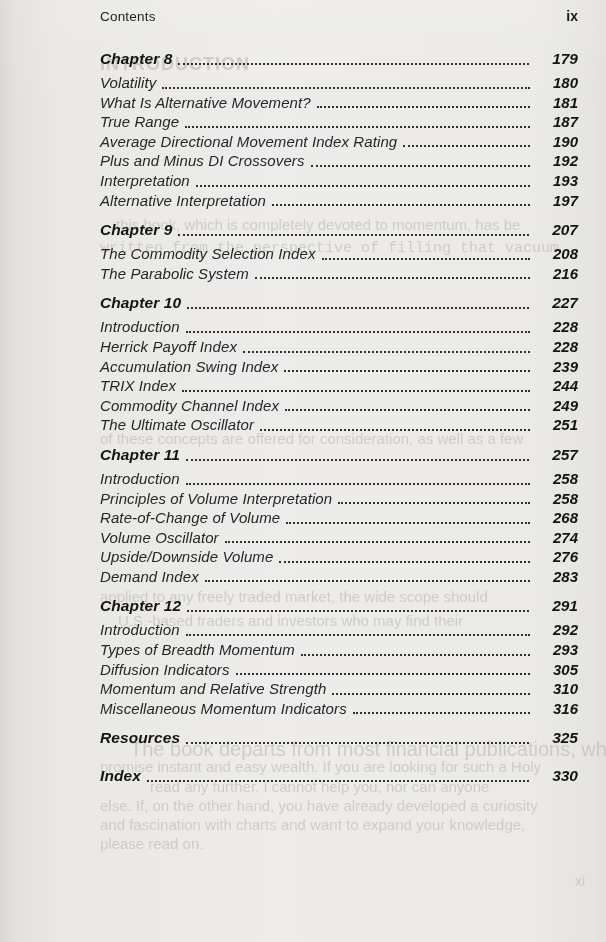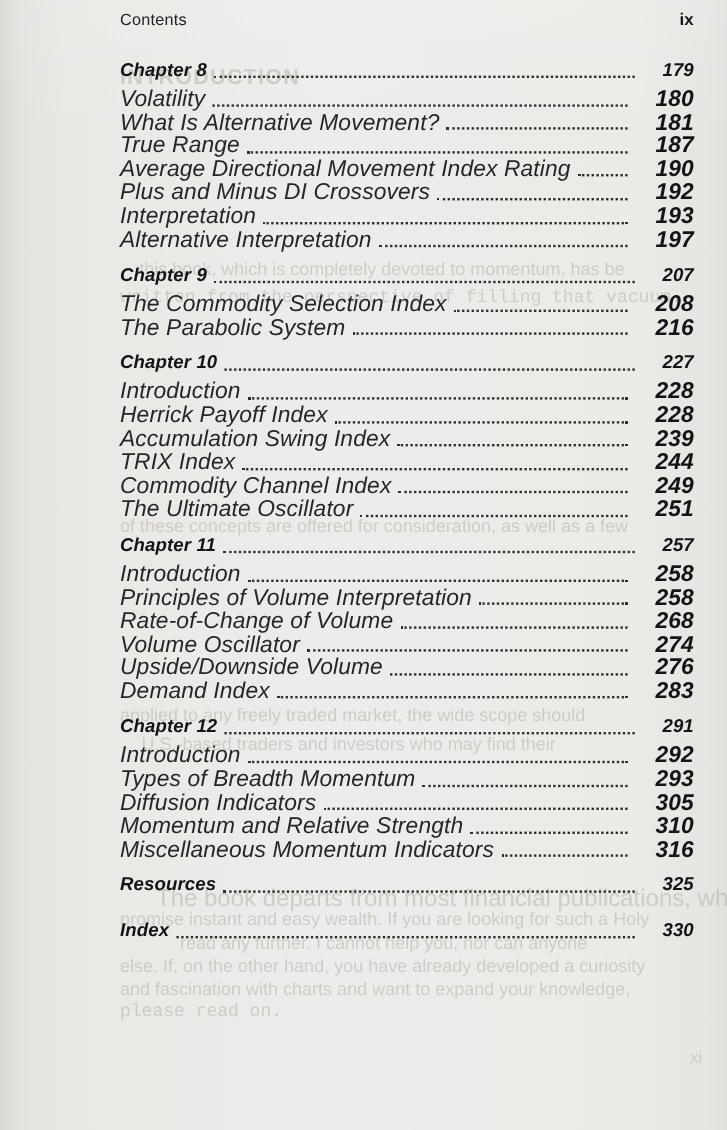--- a/index.html
+++ b/index.html
@@ -42,21 +42,21 @@
   .toc {
     position: absolute; z-index: 2;
     left: 100px; right: 28px; top: 49px;
     color: #262626;
   }
   .toc-group { margin-top: 10px; font-style: italic; }
   .toc-group:first-child { margin-top: 0; }
   .toc-row {
     display: flex; align-items: baseline;
     line-height: 19.6px; height: 19.6px;
-    font-size: 19px;
+    font-size: 15px;
   }
   .toc-row.head {
     line-height: 20px; height: 20px;
     font-weight: bold; font-size: 15.5px; color: #141414;
   }
   .toc-entries { margin-top: 4px; }
   .toc-label { white-space: nowrap; letter-spacing: 0.1px; }
   .toc-dots {
     flex: 1 1 auto;
     align-self: flex-end;
@@ -80,21 +80,21 @@
       <span class="ghost-line" style="left: 116px; top: 216px; font-size: 15px;">this book, which is completely devoted to momentum, has be</span>
       <span class="ghost-line" style="left: 100px; top: 240px; font-size: 15px; font-family: Liberation Mono, monospace;">written from the perspective of filling that vacuum.</span>
       <span class="ghost-line" style="left: 100px; top: 430px; font-size: 15px;">of these concepts are offered for consideration, as well as a few</span>
       <span class="ghost-line" style="left: 118px; top: 612px; font-size: 15px;">U.S.-based traders and investors who may find their</span>
       <span class="ghost-line" style="left: 100px; top: 588px; font-size: 15px;">applied to any freely traded market, the wide scope should</span>
       <span class="ghost-line" style="left: 130px; top: 738px; font-size: 20px;">The book departs from most financial publications, wh</span>
       <span class="ghost-line" style="left: 100px; top: 758px; font-size: 15px;">promise instant and easy wealth. If you are looking for such a Holy</span>
       <span class="ghost-line" style="left: 150px; top: 778px; font-size: 15px;">read any further. I cannot help you, nor can anyone</span>
       <span class="ghost-line" style="left: 100px; top: 797px; font-size: 15px;">else. If, on the other hand, you have already developed a curiosity</span>
       <span class="ghost-line" style="left: 100px; top: 816px; font-size: 15px;">and fascination with charts and want to expand your knowledge,</span>
-      <span class="ghost-line" style="left: 100px; top: 835px; font-size: 15px; font-family: Liberation Mono, monospace;">please read on.</span>
+      <span class="ghost-line" style="left: 100px; top: 835px; font-size: 15px;">please read on.</span>
       <span class="ghost-line" style="left: 575px; top: 873px; font-size: 14px;">xi</span>
     </div>
 
   <div class="running-head">
     <span class="title">Contents</span>
     <span class="pageno">ix</span>
   </div>
 
   <div class="toc" id="toc">
       <div class="toc-group">

